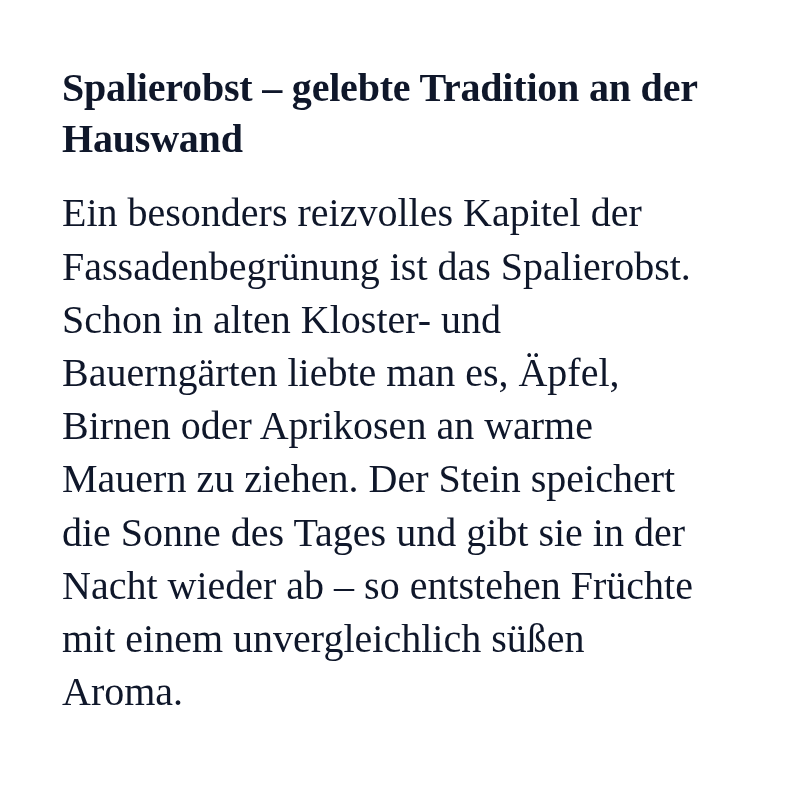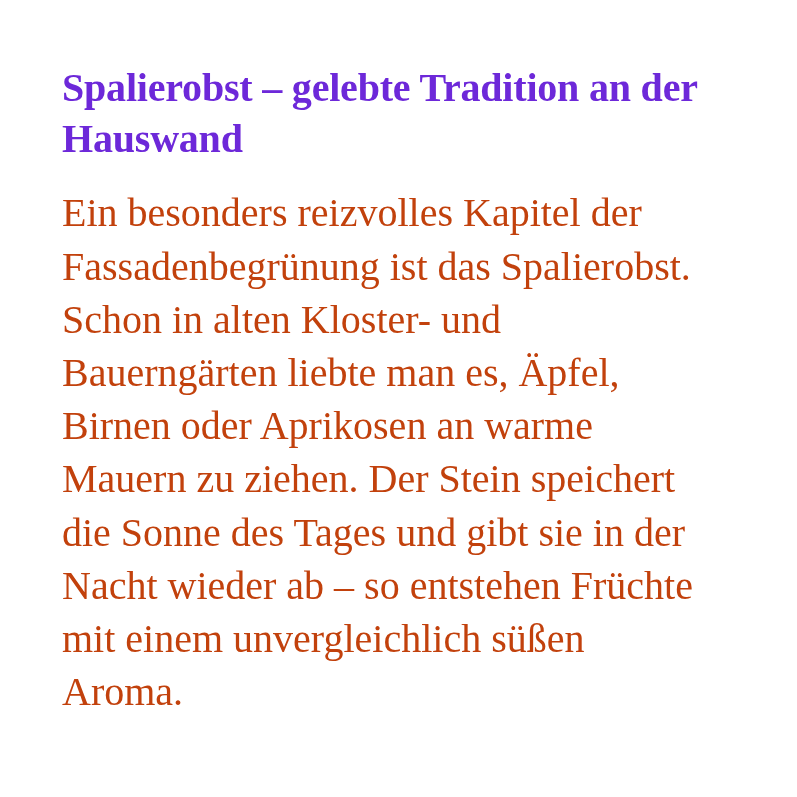--- a/index.html
+++ b/index.html
@@ -23,30 +23,30 @@
   }
   .article {
     display: block;
   }
   .article-title {
     font-family: "Liberation Serif", "DejaVu Serif", serif;
     font-weight: bold;
     font-size: 40px;
     line-height: 1.28;
     letter-spacing: -0.2px;
-    color: #6d28d9;
+    color: #0f172a;
     margin: 0 0 22px 0;
     max-width: 640px;
   }
   .article-body {
     font-family: "Liberation Serif", "DejaVu Serif", serif;
     font-weight: normal;
     font-size: 40px;
     line-height: 1.33;
-    color: #c2410c;
+    color: #0f172a;
     margin: 0;
     max-width: 645px;
     text-align: left;
     hyphens: manual;
   }
 </style>
 </head>
 <body>
 
 <div class="page">

